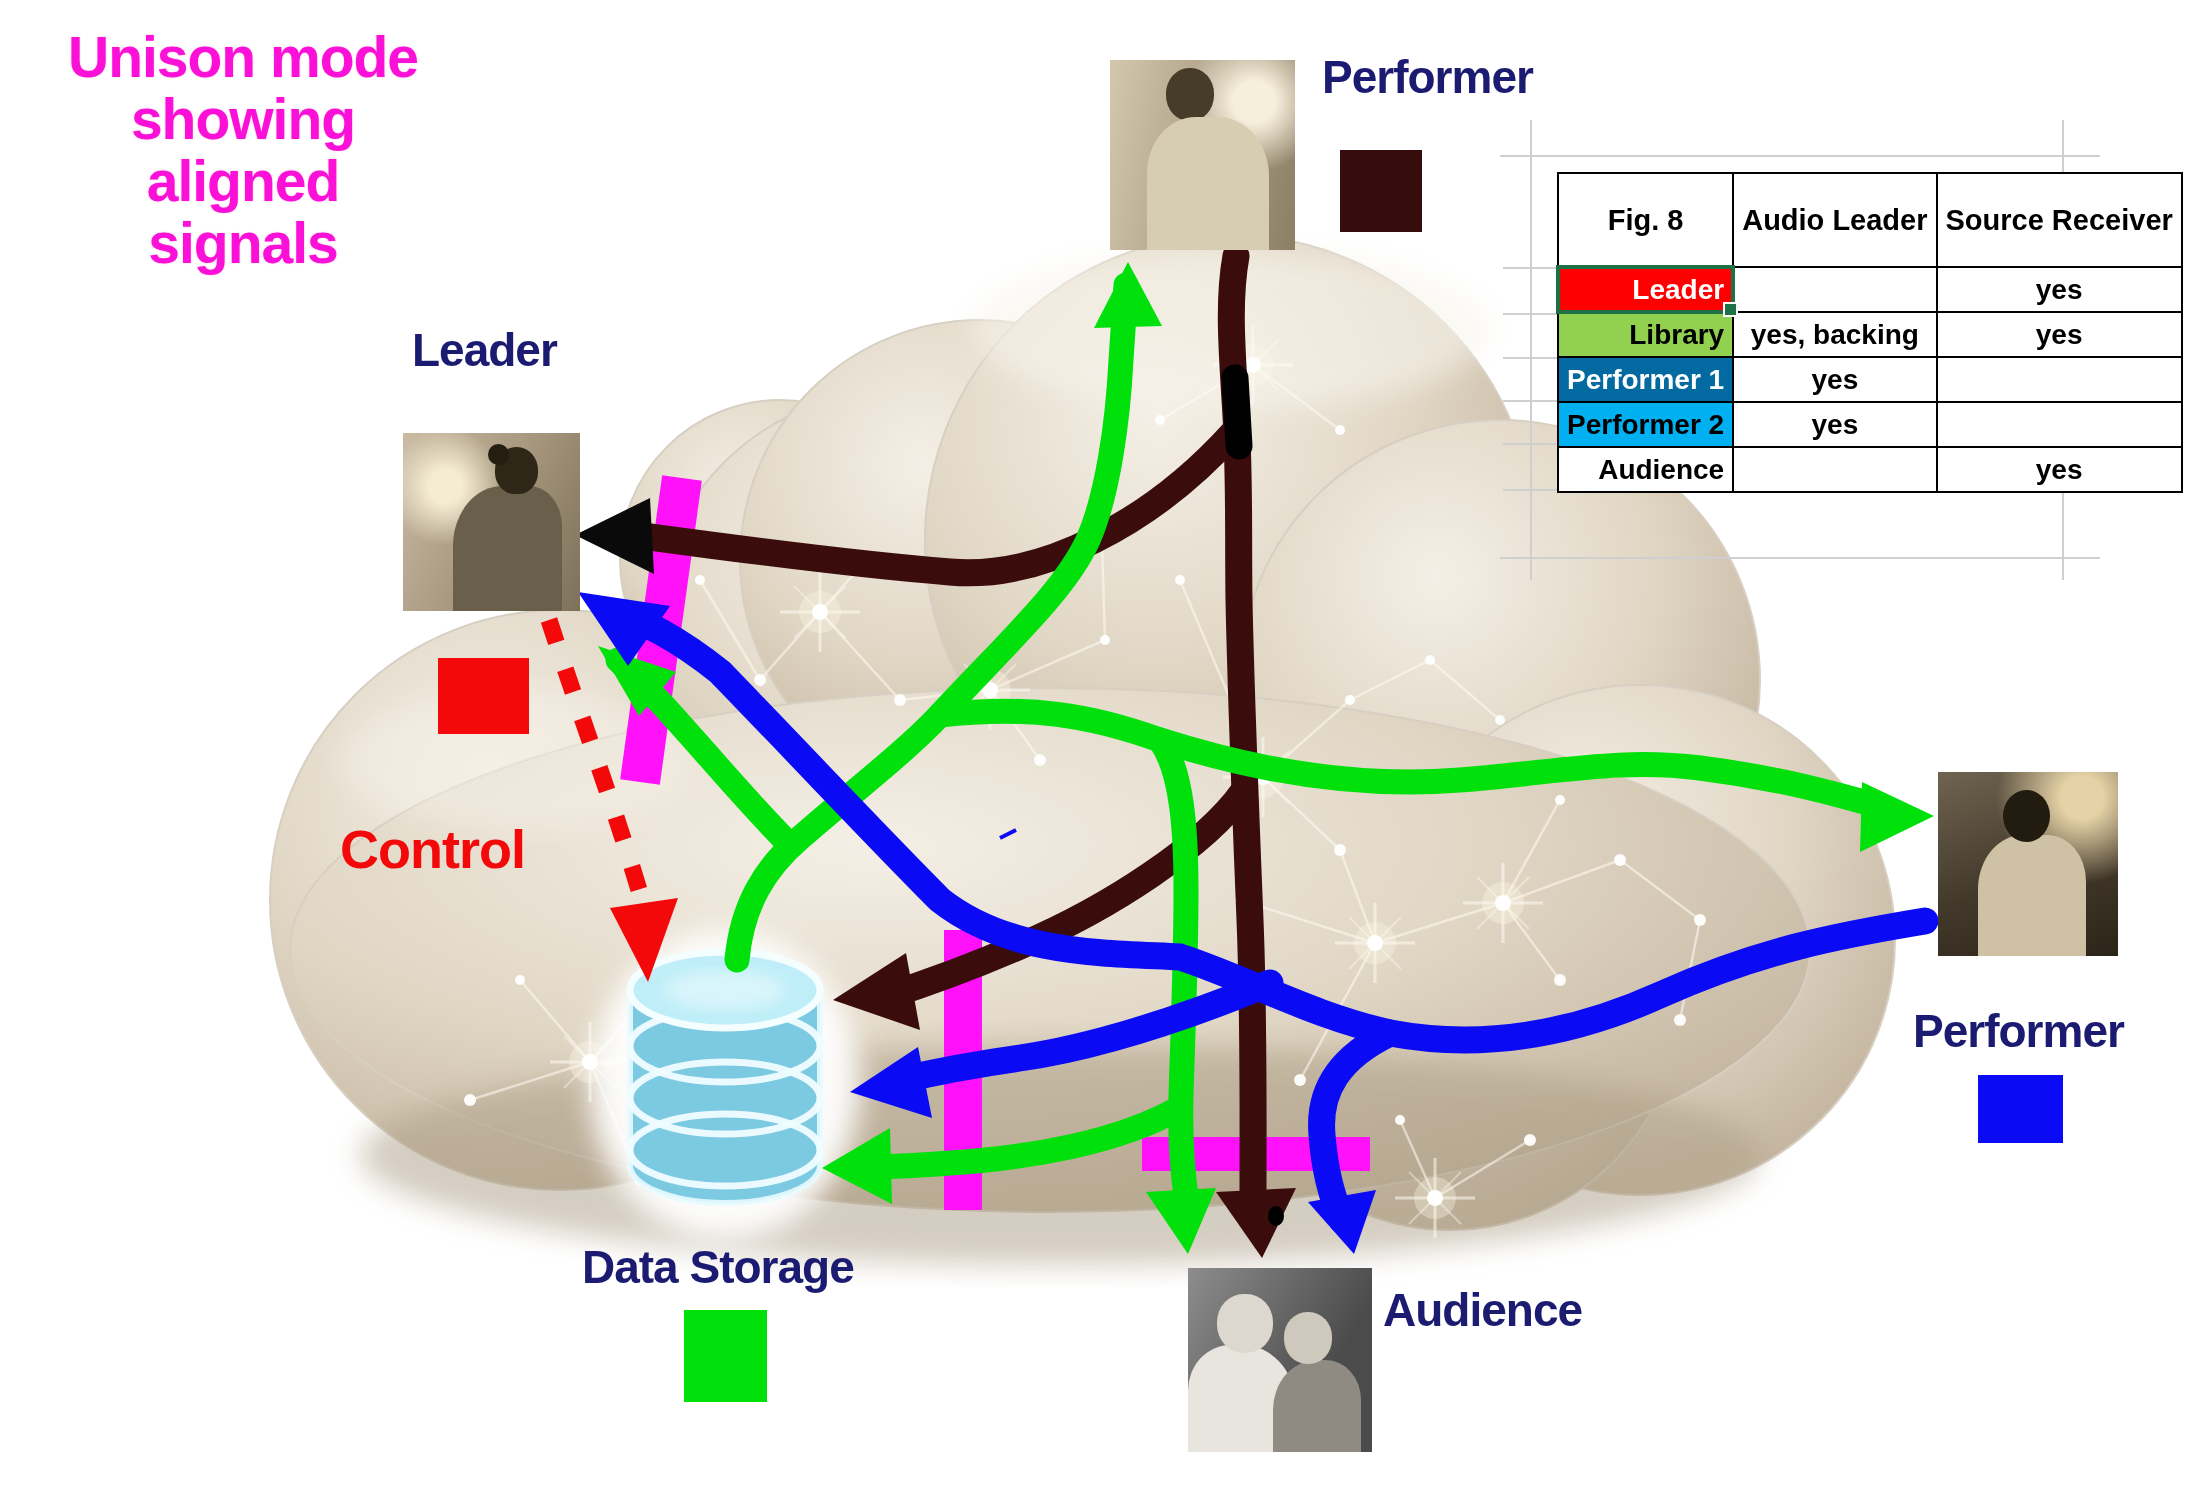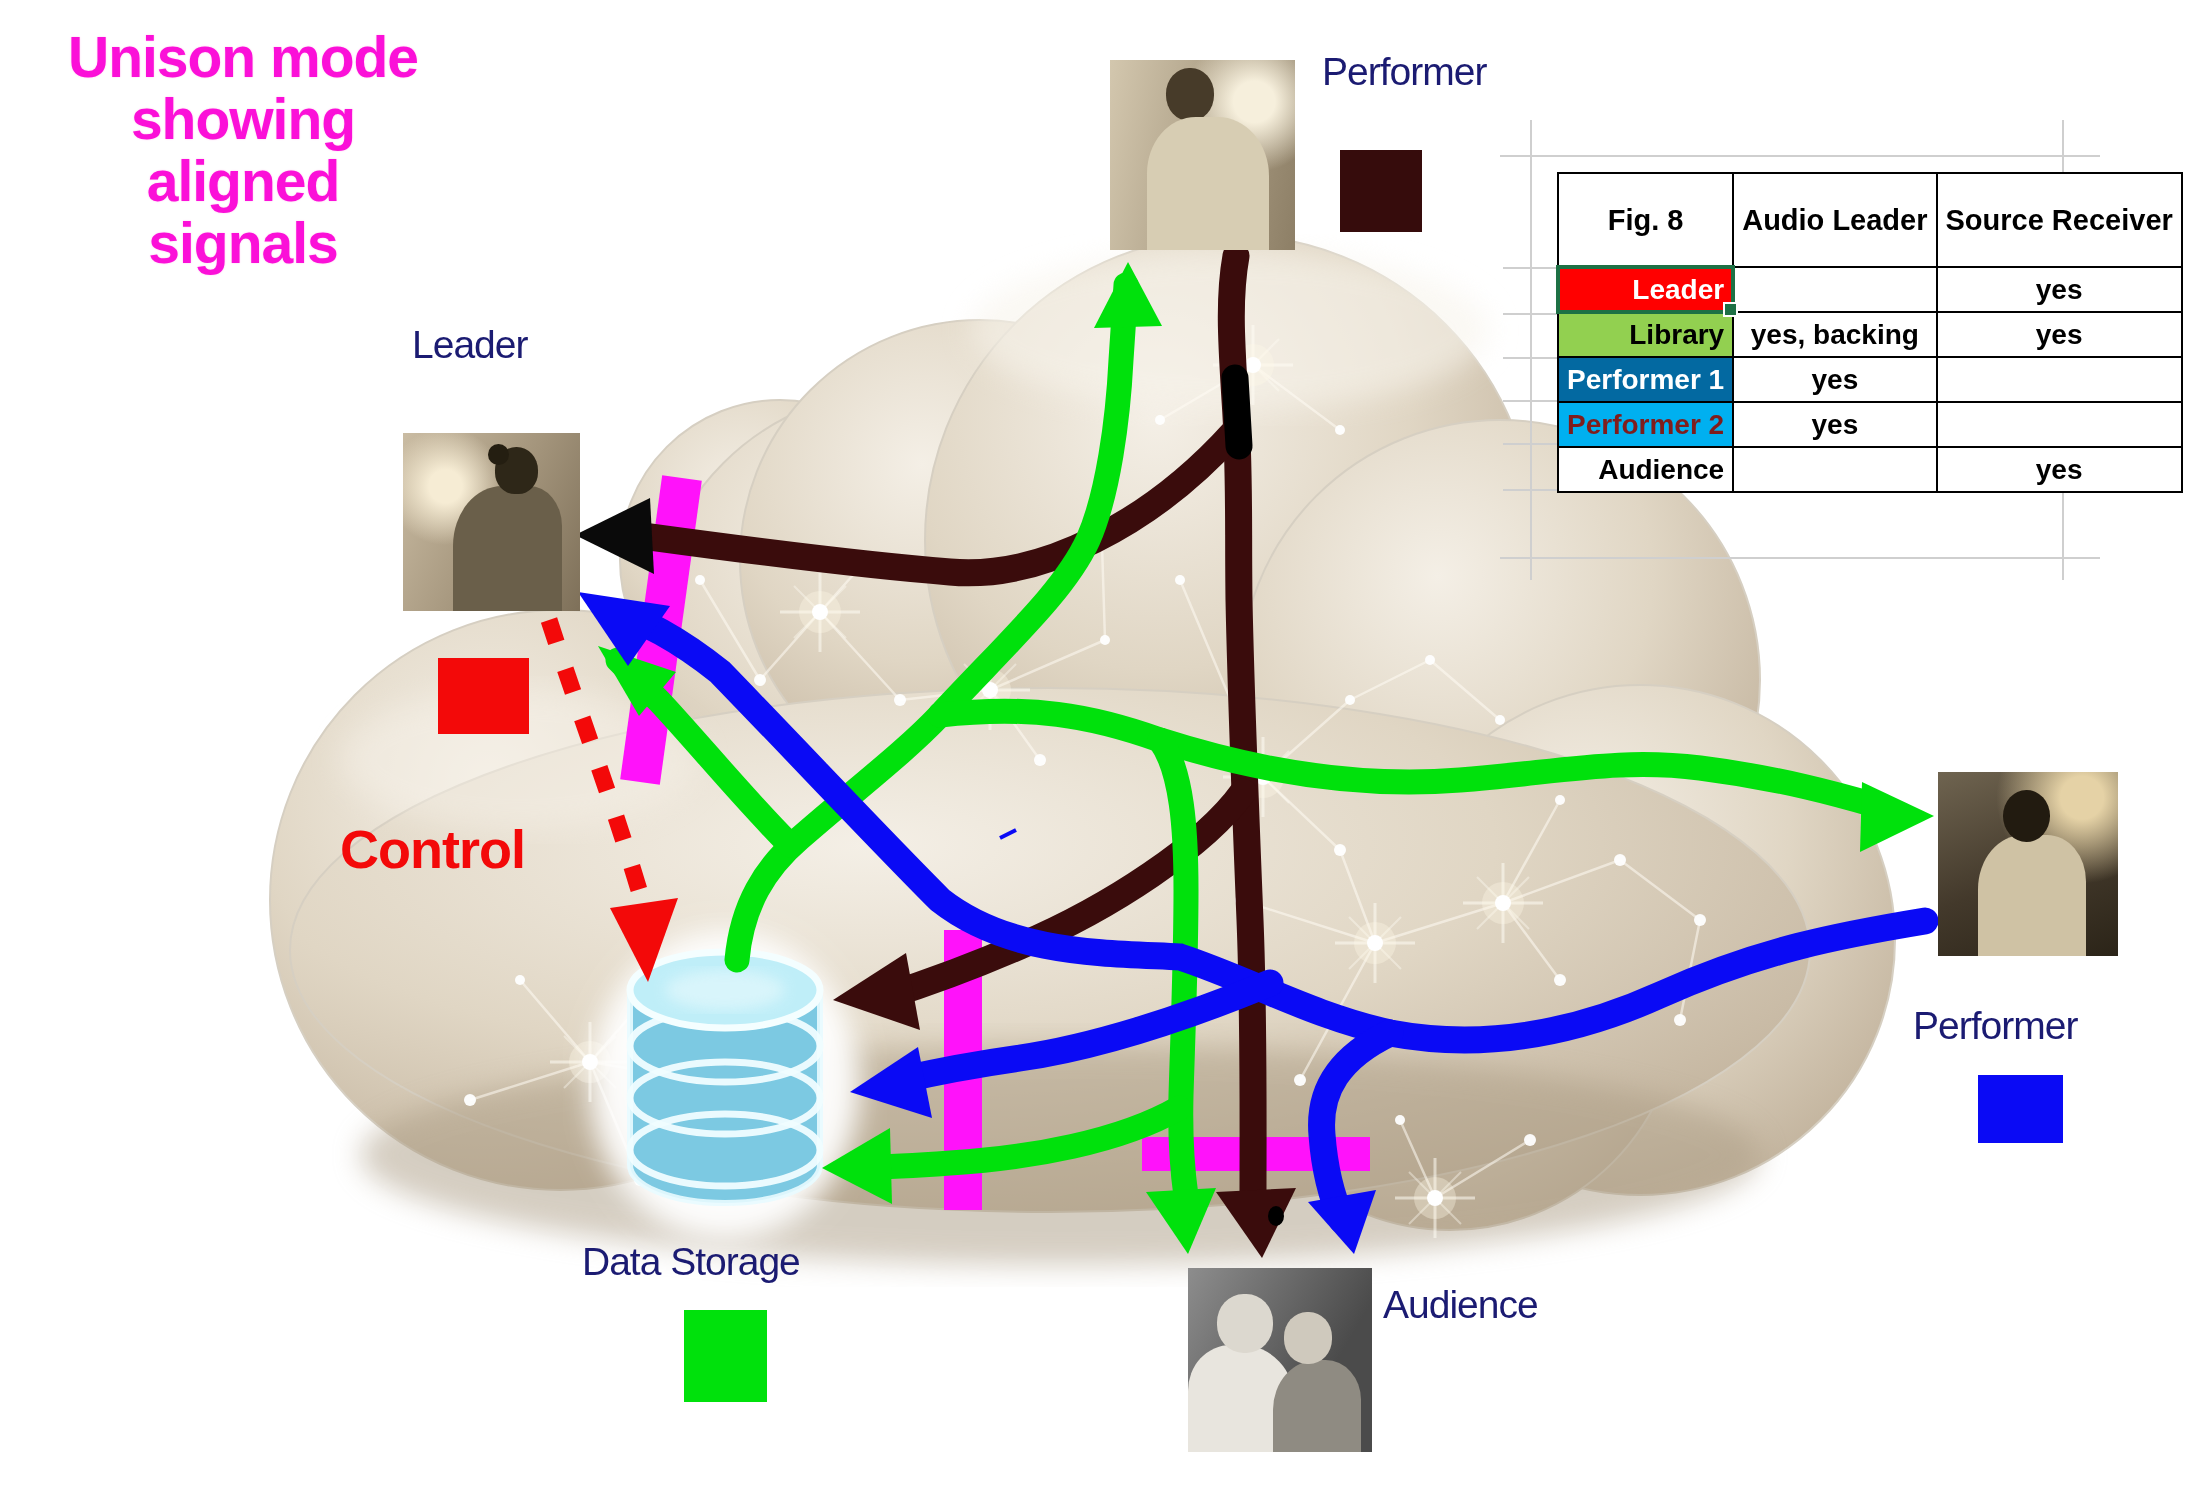--- a/index.html
+++ b/index.html
@@ -3,21 +3,21 @@
 <meta charset="utf-8">
 <style>
   html,body{margin:0;padding:0;background:#ffffff;}
   body{width:2200px;height:1508px;position:relative;overflow:hidden;
        font-family:"Liberation Sans",sans-serif;}
   .abs{position:absolute;}
   
   .diagram-title{left:28px;top:26px;width:430px;text-align:center;
     font-size:57px;font-weight:800;line-height:1.09;color:var(--title);
     letter-spacing:-1px;text-shadow:0 0 2px #ffc6ef;}
-  .node-label{color:var(--navy);font-weight:400;font-size:39px;letter-spacing:-1px;}
+  .node-label{color:var(--navy);font-weight:700;font-size:46px;letter-spacing:-1px;}
   .control-label{color:var(--red);font-weight:800;font-size:54px;letter-spacing:-1px;}
   
   .swatch{position:absolute;}
   
   .photo{position:absolute;overflow:hidden;}
   .photo>div{position:absolute;}
   .ph-leader{background:radial-gradient(circle at 24% 30%,#f6ecd4 0 9%,rgba(246,236,212,0) 32%),
              linear-gradient(115deg,#cabca3,#a3947b 55%,#7e7059);}
   .ph-leader .head{left:52%;top:8%;width:24%;height:26%;background:#2e2718;border-radius:50% 50% 46% 46%;}
   .ph-leader .bun{left:48%;top:6%;width:12%;height:12%;background:#241e11;border-radius:50%;}
@@ -268,21 +268,21 @@
         <td class="col-label" style="background: rgb(146, 208, 80); color: #000000;">Library</td>
         <td class="col-src">yes, backing</td>
         <td class="col-rcv">yes</td>
       </tr>
       <tr>
         <td class="col-label" style="background: #0369a1; color: rgb(255, 255, 255);">Performer 1</td>
         <td class="col-src">yes</td>
         <td class="col-rcv"></td>
       </tr>
       <tr>
-        <td class="col-label" style="background: rgb(0, 176, 240); color: #7f1d1d;">Performer 2</td>
+        <td class="col-label" style="background: rgb(0, 176, 240); color: #000000;">Performer 2</td>
         <td class="col-src">yes</td>
         <td class="col-rcv"></td>
       </tr>
       <tr>
         <td class="col-label" style="background: rgb(255, 255, 255); color: rgb(0, 0, 0);">Audience</td>
         <td class="col-src"></td>
         <td class="col-rcv">yes</td>
       </tr>
     </tbody>
 </table>

